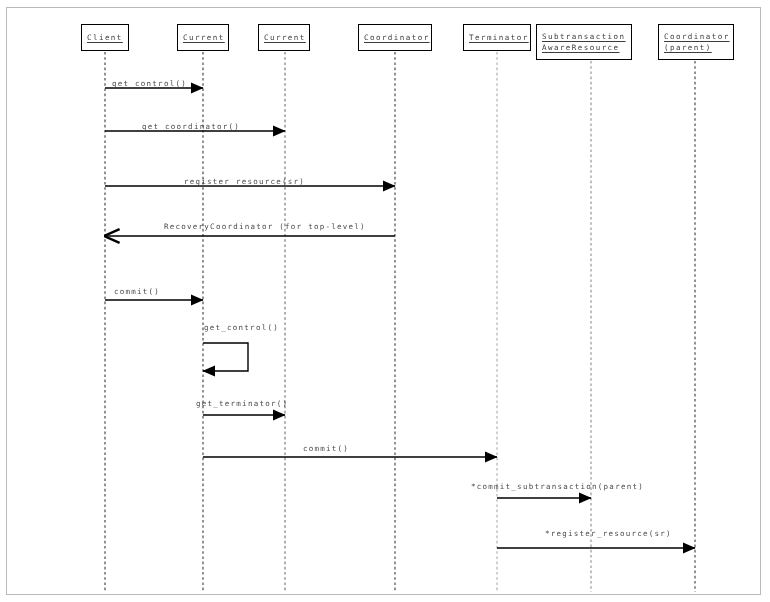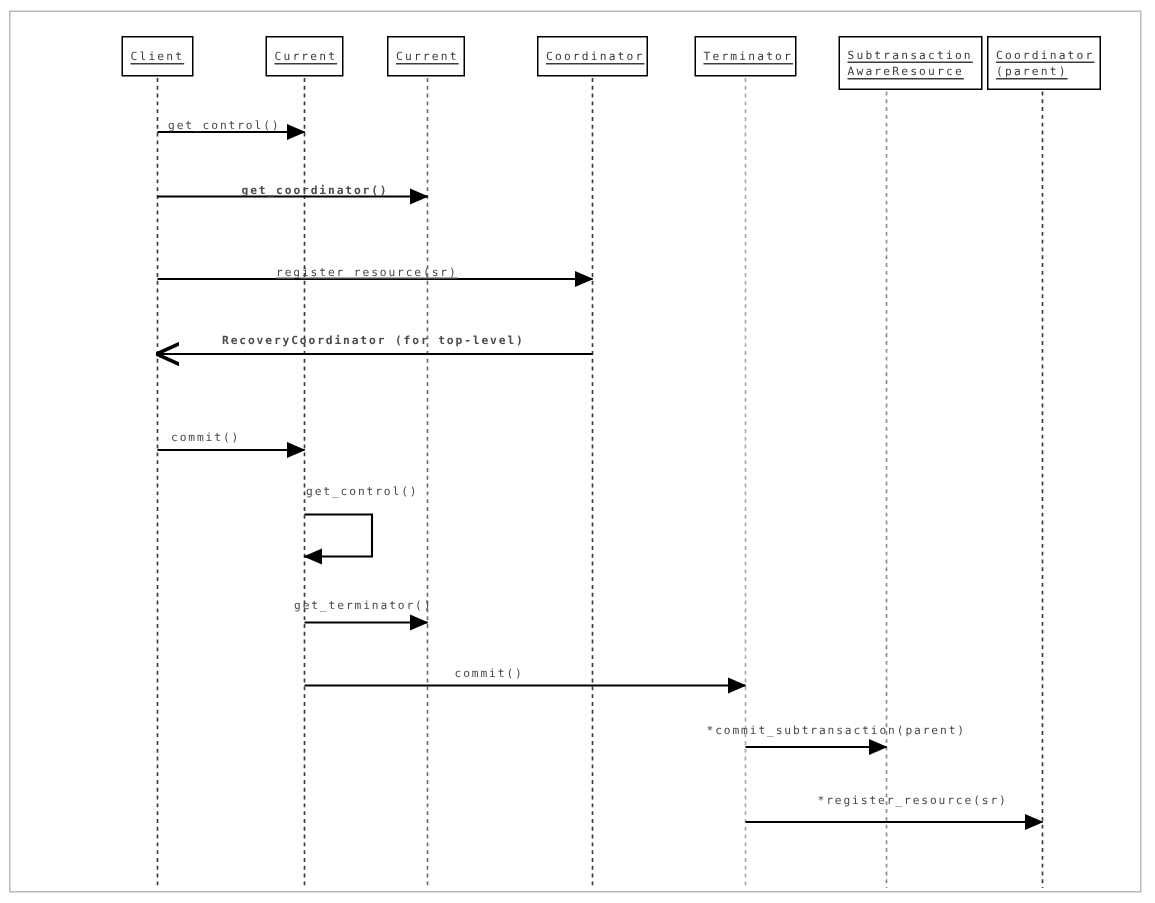--- a/index.html
+++ b/index.html
@@ -114,34 +114,34 @@
       </div>
       <div class="lifeline-box" style="left: 258px; top: 24px; width: 52px; height: 27px;">
         <span class="lifeline-name">Current</span>
       </div>
       <div class="lifeline-box" style="left: 358px; top: 24px; width: 74px; height: 27px;">
         <span class="lifeline-name">Coordinator</span>
       </div>
       <div class="lifeline-box" style="left: 463px; top: 24px; width: 68px; height: 27px;">
         <span class="lifeline-name">Terminator</span>
       </div>
-      <div class="lifeline-box" style="left: 559px; top: 24px; width: 96px; height: 36px;">
+      <div class="lifeline-box" style="left: 536px; top: 24px; width: 96px; height: 36px;">
         <span class="lifeline-name">Subtransaction</span>
         <span class="lifeline-name">AwareResource</span>
       </div>
       <div class="lifeline-box" style="left: 658px; top: 24px; width: 76px; height: 36px;">
         <span class="lifeline-name">Coordinator</span>
         <span class="lifeline-name">(parent)</span>
       </div>
     </div>
   <div id="labels">
       <div class="msg-label" style="left: 112px; top: 79px;">get_control()</div>
-      <div class="msg-label" style="left: 161px; top: 122px; font-weight: bold;">get_coordinator()</div>
+      <div class="msg-label" style="left: 142px; top: 122px;">get_coordinator()</div>
       <div class="msg-label" style="left: 184px; top: 177px; text-decoration: underline;">register_resource(sr)</div>
-      <div class="msg-label" style="left: 148px; top: 222px; font-weight: bold;">RecoveryCoordinator (for top-level)</div>
+      <div class="msg-label" style="left: 164px; top: 222px;">RecoveryCoordinator (for top-level)</div>
       <div class="msg-label" style="left: 114px; top: 287px;">commit()</div>
       <div class="msg-label" style="left: 196px; top: 399px;">get_terminator()</div>
       <div class="msg-label" style="left: 303px; top: 444px;">commit()</div>
       <div class="msg-label" style="left: 471px; top: 482px;">*commit_subtransaction(parent)</div>
       <div class="msg-label" style="left: 545px; top: 529px;">*register_resource(sr)</div>
       <div class="msg-label" style="left: 204px; top: 323px;">get_control()</div>
     </div>
 </div>
 
 </body></html>

